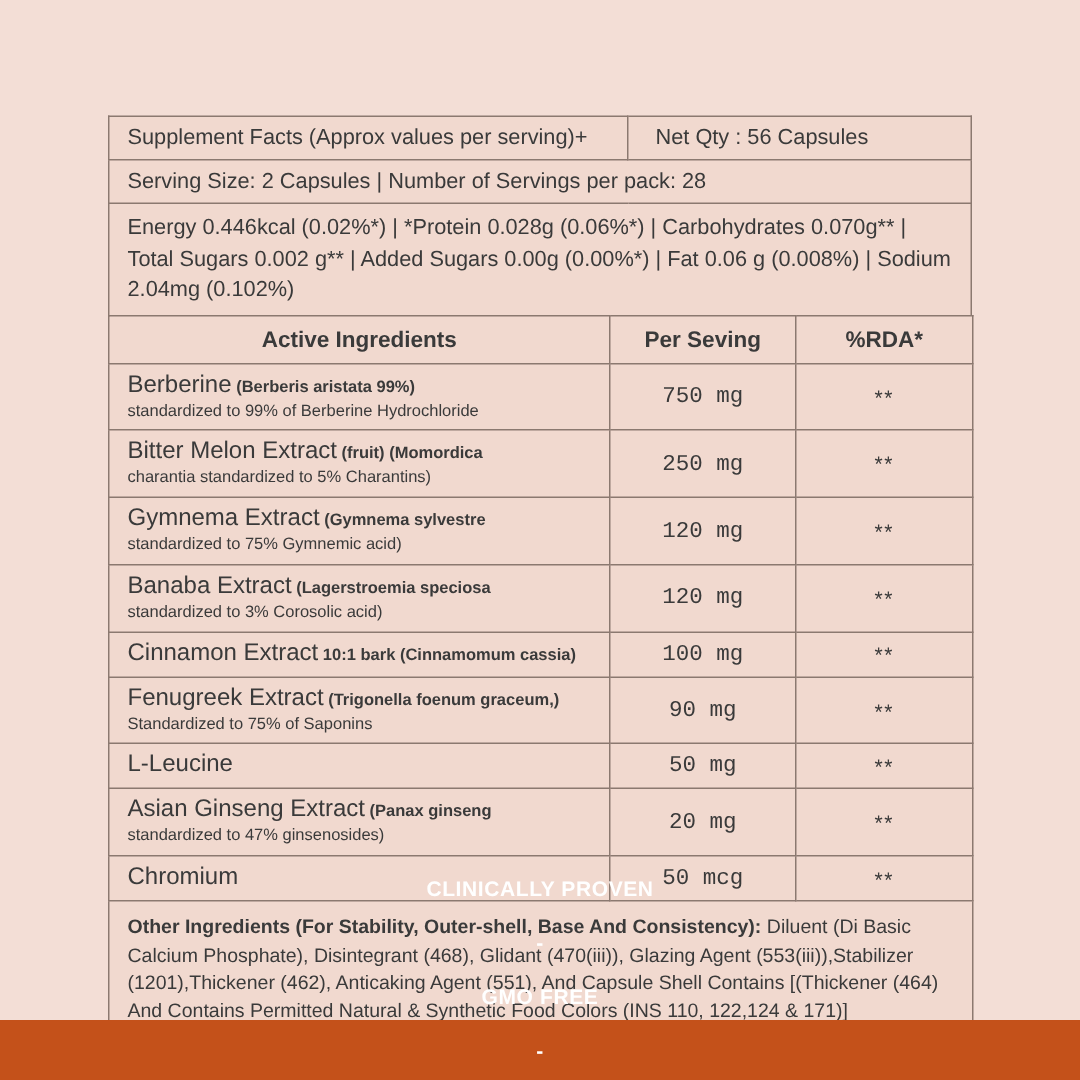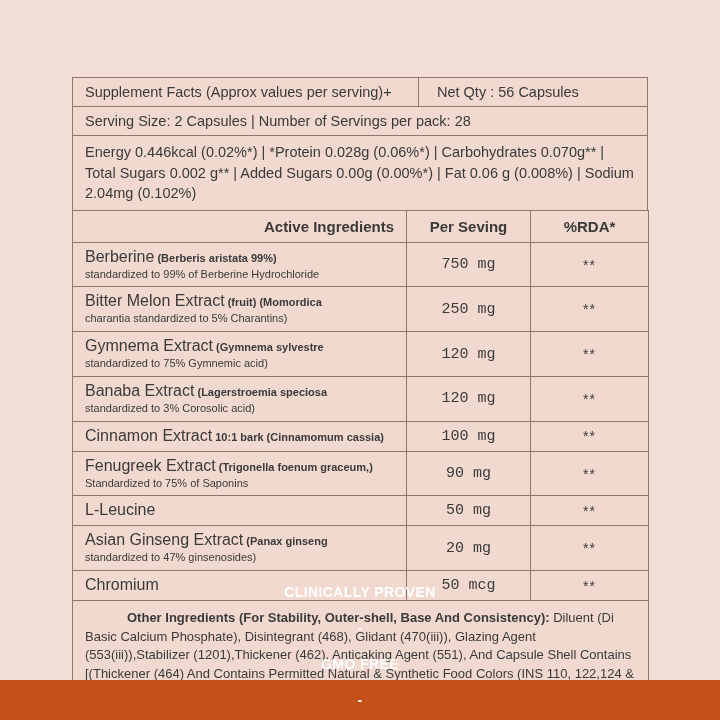--- a/index.html
+++ b/index.html
@@ -35,29 +35,29 @@
     background: var(--cell-background);
     color: var(--text);
     vertical-align: middle;
     padding: 5px 12px;
   }
   .top-table td { font-size: 14.5px; padding: 6px 12px; }
   .top-table .netqty { padding-left: 18px; }
   .nutri { font-size: 13px; line-height: 1.42; padding: 7px 10px 8px 12px; }
   .main-table { margin-top: -1px; }
   th { font-weight: bold; font-size: 15px; text-align: center; padding: 7px 12px; }
-  th.left { text-align: right; }
+  th.left { text-align: center; }
   .ing-cell { padding: 4px 10px 5px 12px; }
   .ing-name { font-size: 16px; line-height: 1.25; }
   .ing-note { font-size: 11px; font-weight: bold; }
   .ing-sub  { font-size: 11px; line-height: 1.25; margin-top: 1px; }
   .amt { text-align: center; font-size: 15px; font-family: Liberation Mono, monospace; }
   .rda { text-align: center; font-size: 14px; letter-spacing: 1px; }
   .note-cell { font-size: 13px; line-height: 1.42; padding: 8px 10px 9px 12px; }
-  .bold { font-weight: bold; margin-left: 42px; }
+  .bold { font-weight: bold; }
   .footer-bar {
     position: absolute;
     left: 0; bottom: 0;
     width: 720px; height: 40px;
     background: var(--footer-background);
     color: var(--footer-text);
     display: flex;
     align-items: center;
     justify-content: center;
     gap: 20px;

